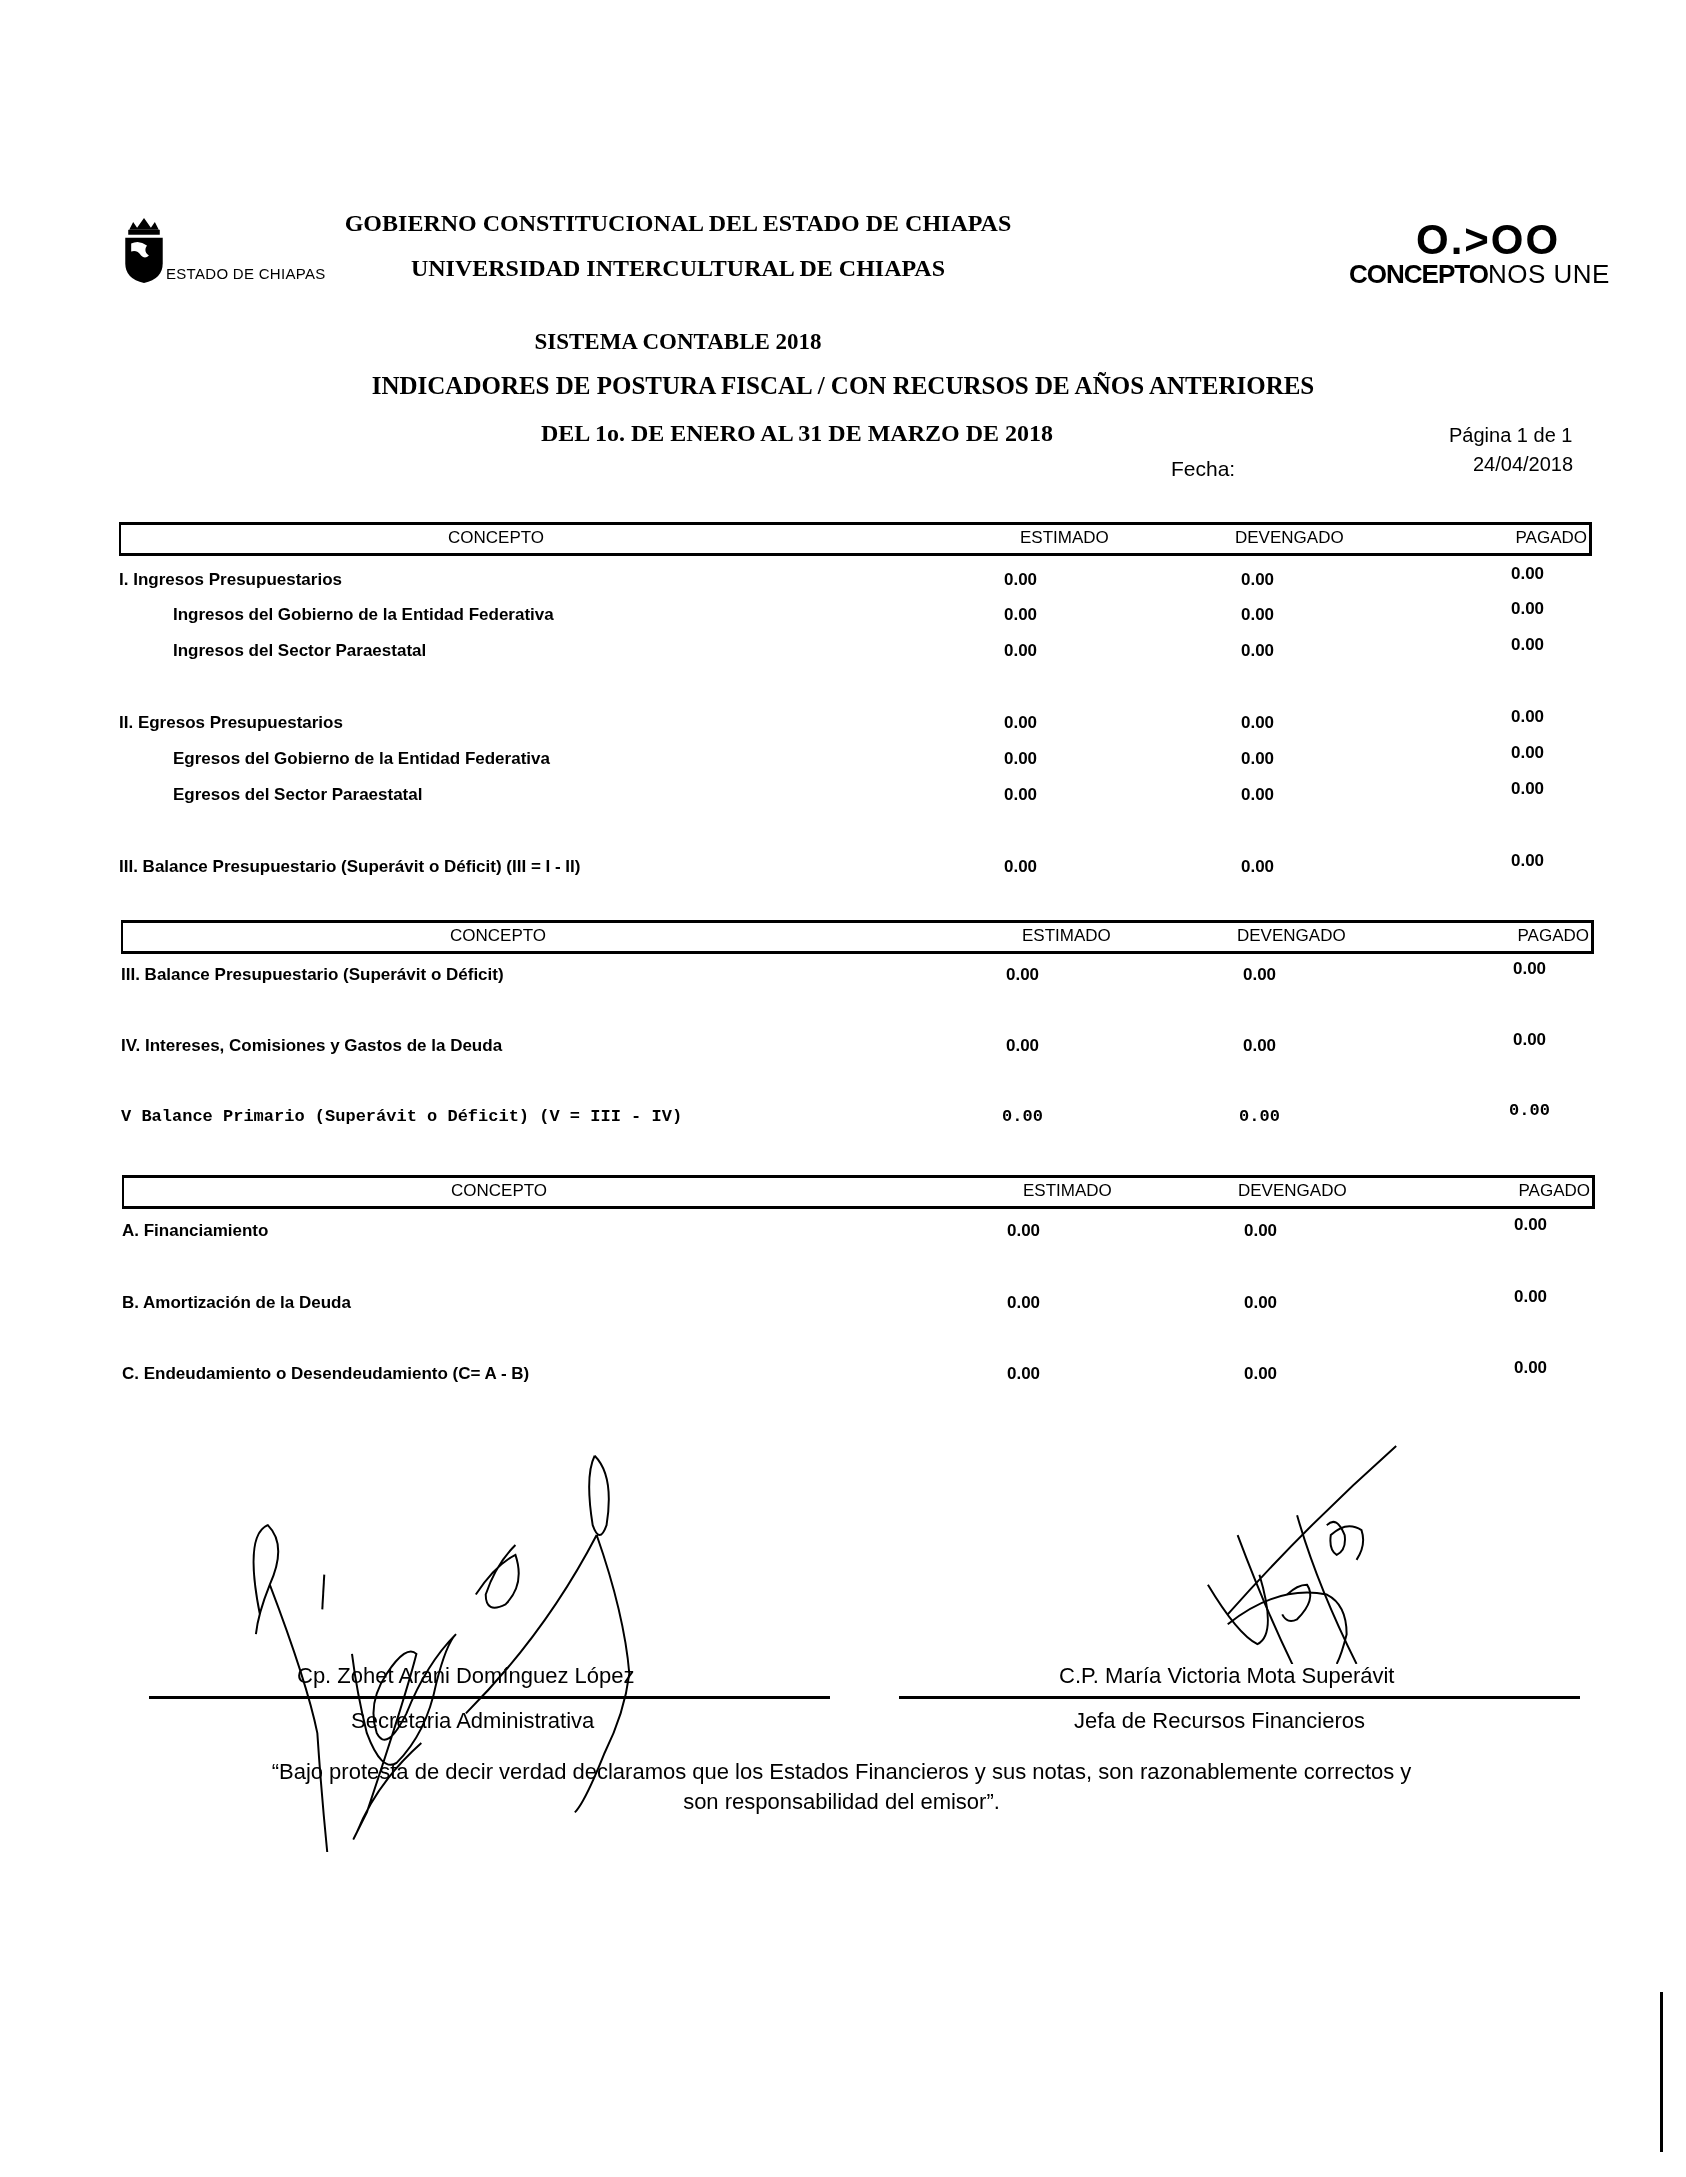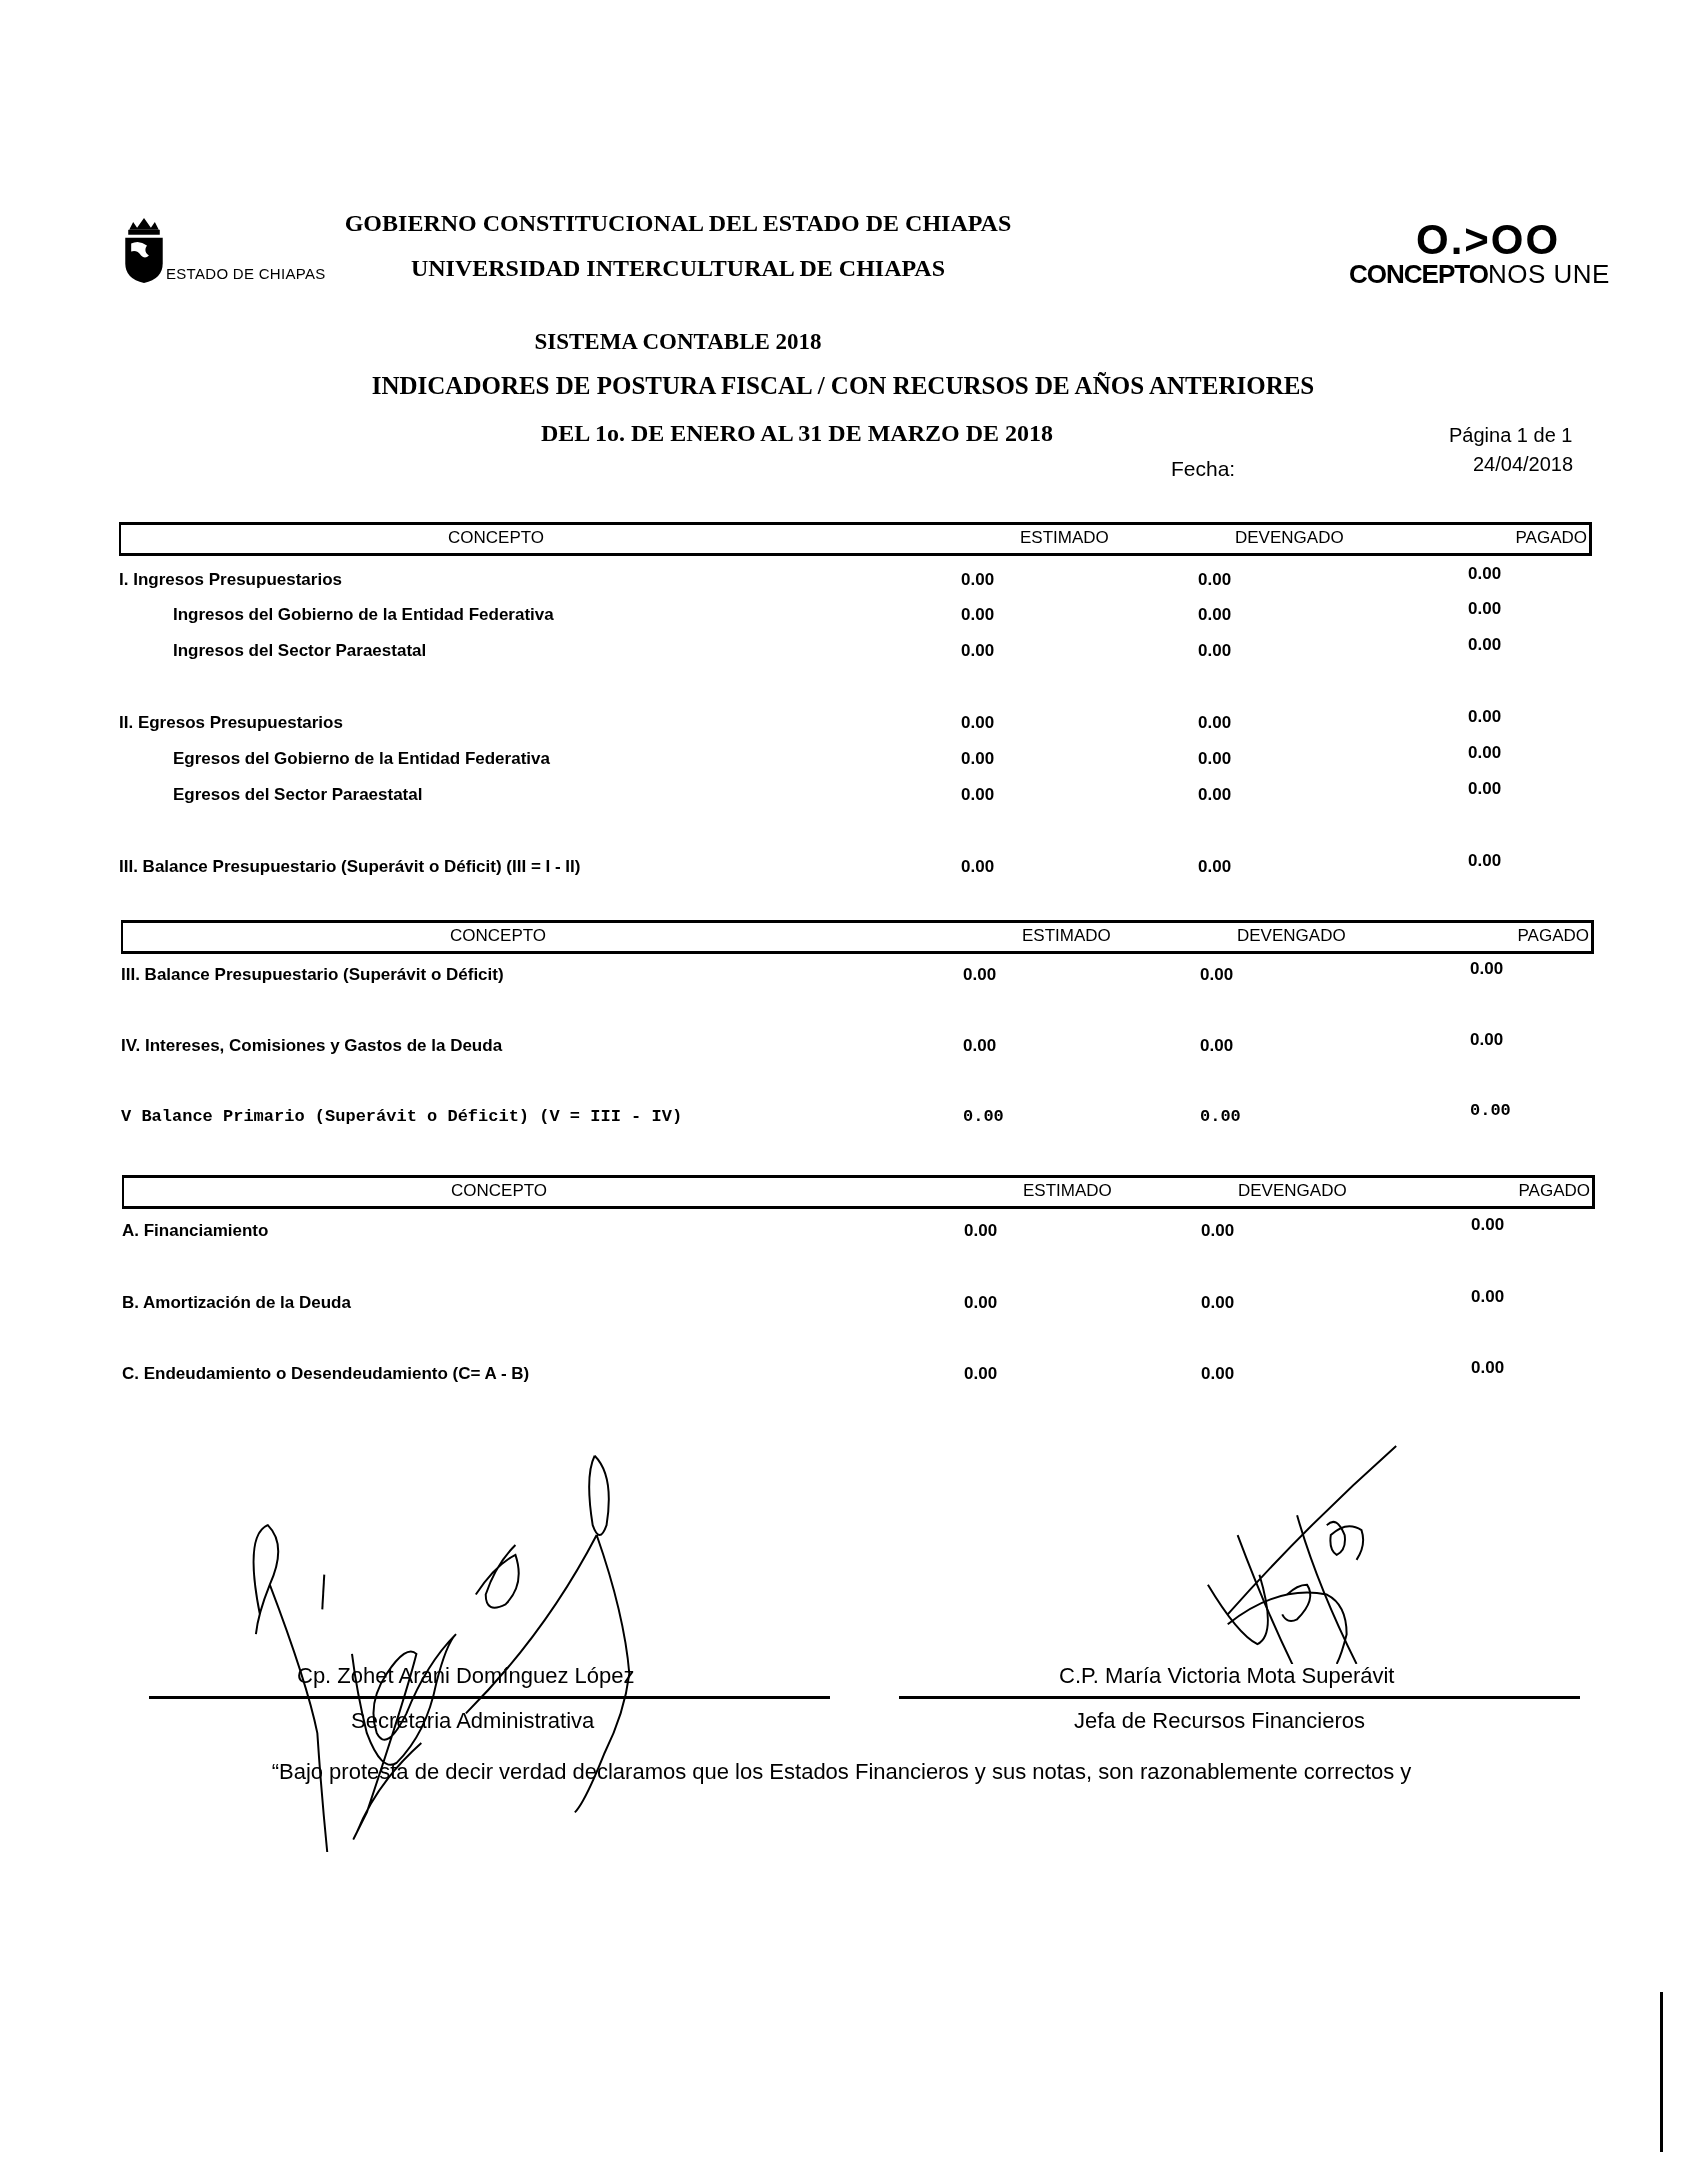--- a/index.html
+++ b/index.html
@@ -26,21 +26,21 @@
     .thead { position: relative; height: 28px; border: 2px solid #000; border-width: 3px 3px 3px 2px; }
     .thead .h { position: absolute; top: 3px; font-size: 17px; }
     .h-concepto { left: 327px; }
     .h-estimado { left: 899px; }
     .h-devengado { left: 1114px; }
     .h-pagado { right: 2px; }
     .row { position: absolute; left: 0; width: 1473px; height: 24px; font-size: 17px; font-weight: bold; }
     .row .c { position: absolute; top: 0; white-space: nowrap; }
     .row .c.indent { left: 54px; }
     .row .c.noindent { left: 0; }
-    .row .v { position: absolute; top: 0; text-align: left; width: 119px; font-weight: bold; }
+    .row .v { position: absolute; top: 0; text-align: center; width: 119px; font-weight: bold; }
     .v-est { left: 842px; }
     .v-dev { left: 1079px; }
     .v-pag { left: 1349px; top: -6px !important; }
 
     .sig-line { position: absolute; height: 3px; background: #000; }
     .sig-name { position: absolute; font-size: 22px; }
     .sig-title { position: absolute; font-size: 22px; }
     .disclaimer { position: absolute; left: 198px; width: 1287px; text-align: center; font-size: 22px; line-height: 30px; }
     .edge-mark { position: absolute; left: 1660px; top: 1992px; width: 3px; height: 160px; background: #000; }
     svg.sig { position: absolute; }
@@ -195,16 +195,17 @@
 <div class="sig-name" style="left:297px; top:1663px;">Cp. Zohet Arani Domínguez López</div>
 <div class="sig-line" style="left:149px; top:1696px; width:681px;"></div>
 <div class="sig-title" style="left:351px; top:1708px;">Secretaria Administrativa</div>
 
 <div class="sig-name" style="left:1059px; top:1663px;">C.P. María Victoria Mota Superávit</div>
 <div class="sig-line" style="left:899px; top:1696px; width:681px;"></div>
 <div class="sig-title" style="left:1074px; top:1708px;">Jefa de Recursos Financieros</div>
 
 <div class="disclaimer" style="top:1757px;">
   <div>“Bajo protesta de decir verdad declaramos que los Estados Financieros y sus notas, son razonablemente correctos y</div>
+  <div>son responsabilidad del emisor”.</div>
 </div>
 
 <div class="edge-mark"></div>
 
 
 </body></html>

